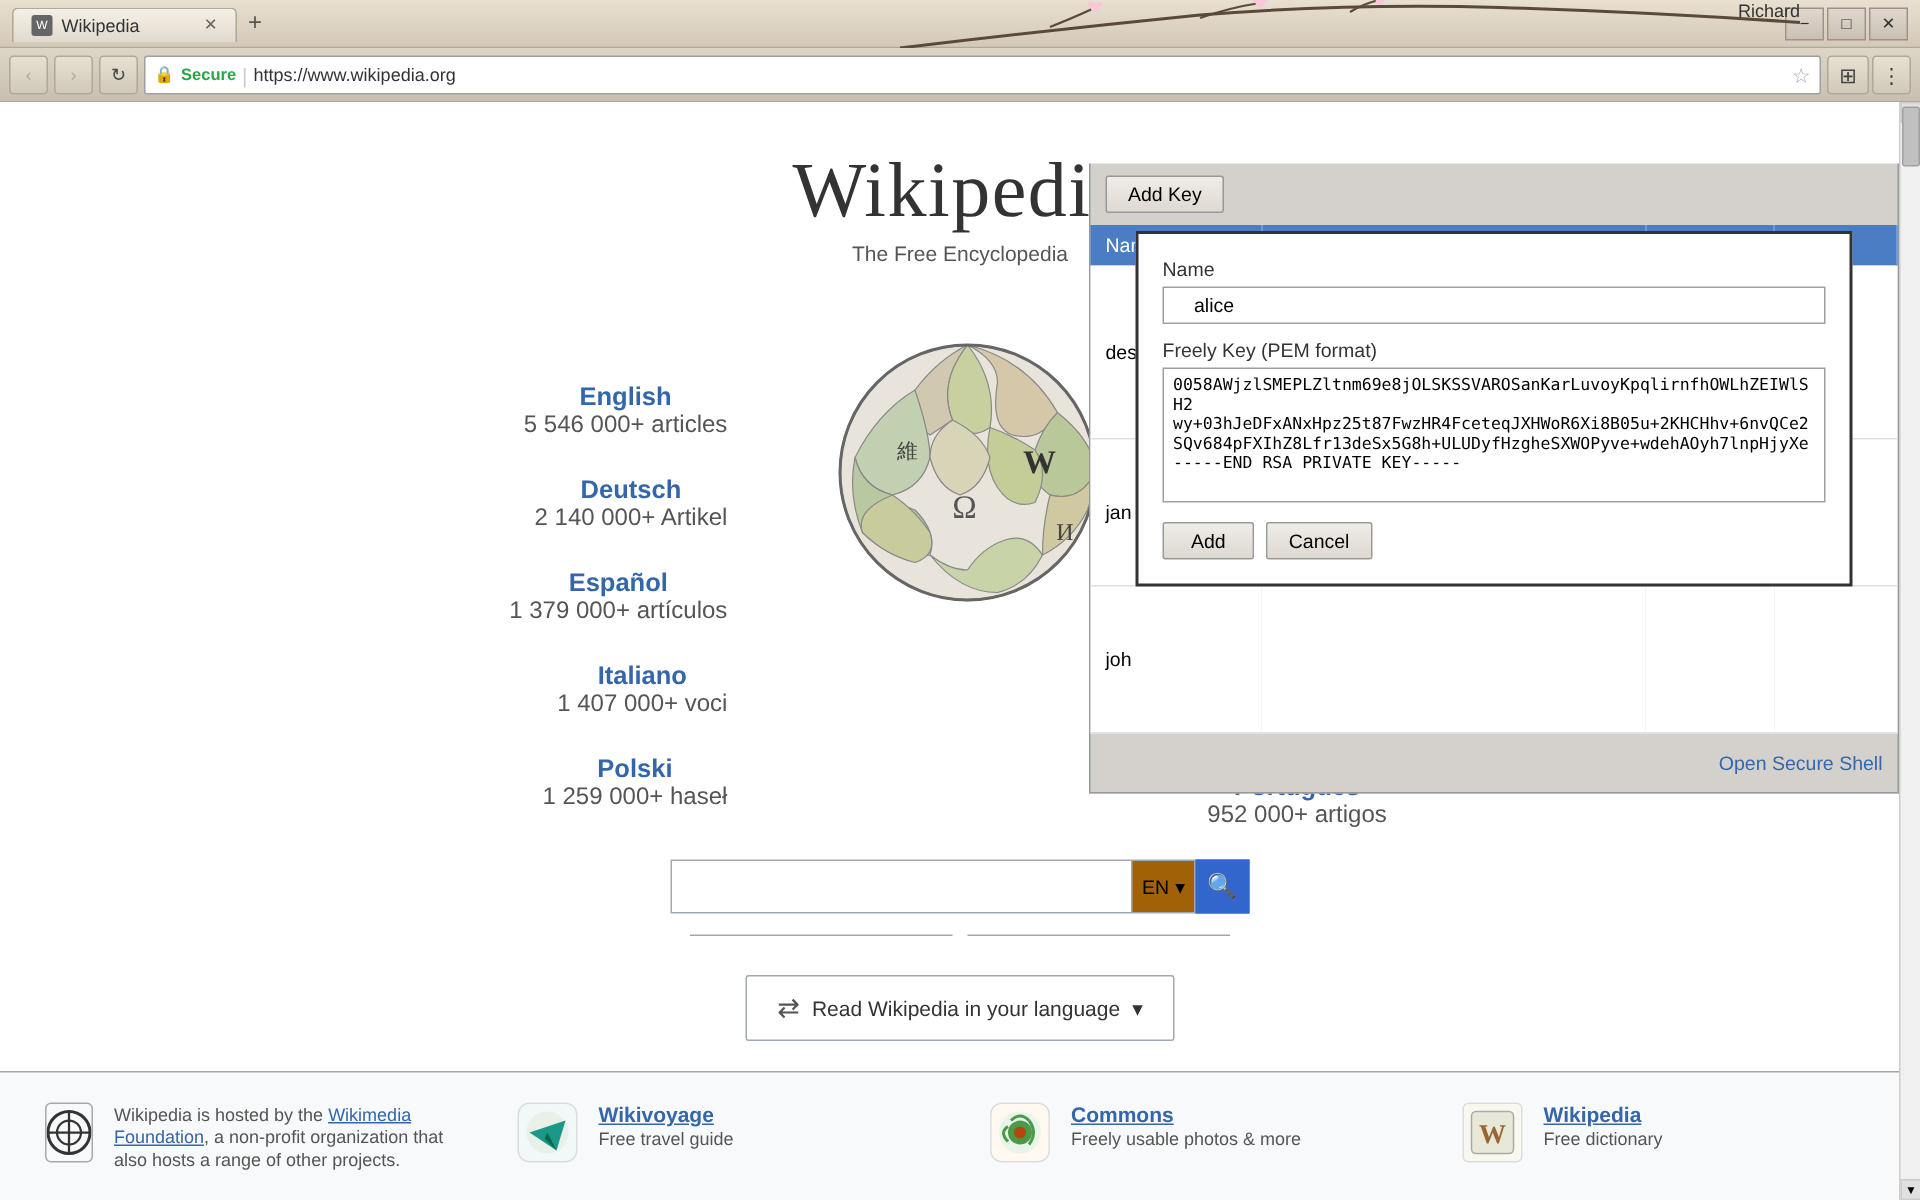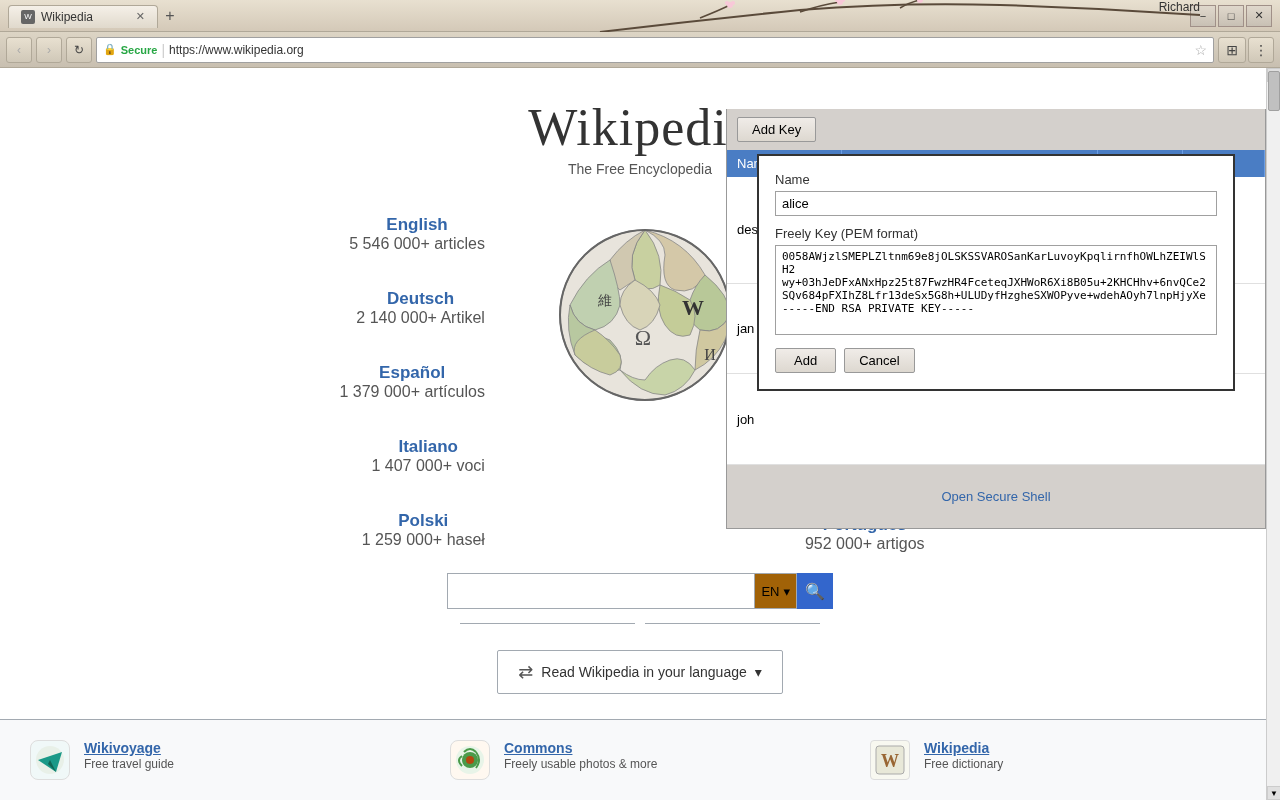--- a/index.html
+++ b/index.html
@@ -156,22 +156,23 @@
     }
 
     .wiki-languages {
       display: flex;
       gap: 60px;
       margin-top: 10px;
     }
     .wiki-left-langs {
       display: flex;
       flex-direction: column;
-      gap: 36px;
+      gap: 24px;
       align-items: flex-end;
+      margin-top: 40px;
     }
     .lang-link {
       text-align: center;
     }
     .lang-name {
       color: #3366aa;
       font-size: 17px;
       font-weight: bold;
       display: block;
     }
@@ -385,22 +386,22 @@
     .table-ctrl-btn {
       background: linear-gradient(to bottom, #f0ece8, #ddd8d0);
       border: 1px solid #999;
       padding: 2px 10px;
       font-size: 12px;
       cursor: pointer;
       margin-right: 4px;
       border-radius: 2px;
     }
     .ssh-footer {
-      padding: 24px 10px;
-      text-align: center;
+      padding: 12px 10px;
+      text-align: right;
     }
     .open-shell-link {
       color: #3366aa;
       font-size: 13px;
       cursor: pointer;
       text-decoration: none;
     }
 
     
     .add-key-dialog {
@@ -415,21 +416,21 @@
     }
     .dialog-field-label {
       font-size: 13px;
       color: #333;
       margin-bottom: 4px;
       display: block;
     }
     .dialog-input {
       width: 100%;
       border: 1px solid #a0a0a0;
-      padding: 4px 6px;
+      padding: 4px 20px;
       font-size: 13px;
       margin-bottom: 10px;
       outline: none;
     }
     .dialog-textarea {
       width: 100%;
       height: 90px;
       border: 1px solid #a0a0a0;
       padding: 4px 6px;
       font-size: 11px;
@@ -664,20 +665,33 @@
     </div>
 
     <div class="read-wiki-btn">
       <span style="font-size:18px;color:#555;">⇄</span>
       <span>Read Wikipedia in your language</span>
       <span>▾</span>
     </div>
   </div>
 
   <div class="wiki-footer">
+    <div class="footer-section">
+      <div class="footer-icon" style="background:#f8f9fa;border:1px solid #a2a9b1;">
+        <svg width="30" height="30" viewBox="0 0 30 30">
+          <circle cx="15" cy="15" r="14" fill="none" stroke="#333" stroke-width="2"></circle>
+          <circle cx="15" cy="15" r="8" fill="none" stroke="#333" stroke-width="1.5"></circle>
+          <line x1="15" y1="1" x2="15" y2="29" stroke="#333" stroke-width="1.5"></line>
+          <line x1="1" y1="15" x2="29" y2="15" stroke="#333" stroke-width="1.5"></line>
+        </svg>
+      </div>
+      <div class="footer-text-block">
+        <span style="font-size:12px;color:#555;">Wikipedia is hosted by the <a href="#" style="color:#3366aa;">Wikimedia Foundation</a>, a non-profit organization that also hosts a range of other projects.</span>
+      </div>
+    </div>
     <div class="footer-section">
       <div class="footer-icon" style="background:#f0f8f8;border:1px solid #ddd;border-radius:8px;">
         <svg width="32" height="32" viewBox="0 0 32 32">
           <circle cx="16" cy="16" r="14" fill="#e8f0e8"></circle>
 
           <polygon points="4,16 28,8 22,28" fill="#1a9988" stroke="none"></polygon>
           <polygon points="16,16 22,28 14,20" fill="#116655" stroke="none"></polygon>
         </svg>
       </div>
       <div class="footer-text-block">

